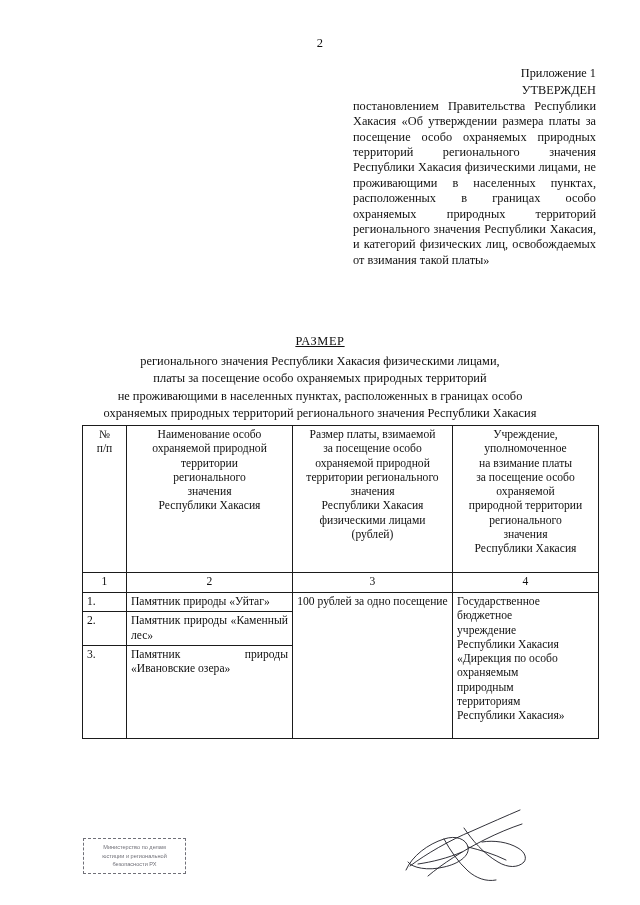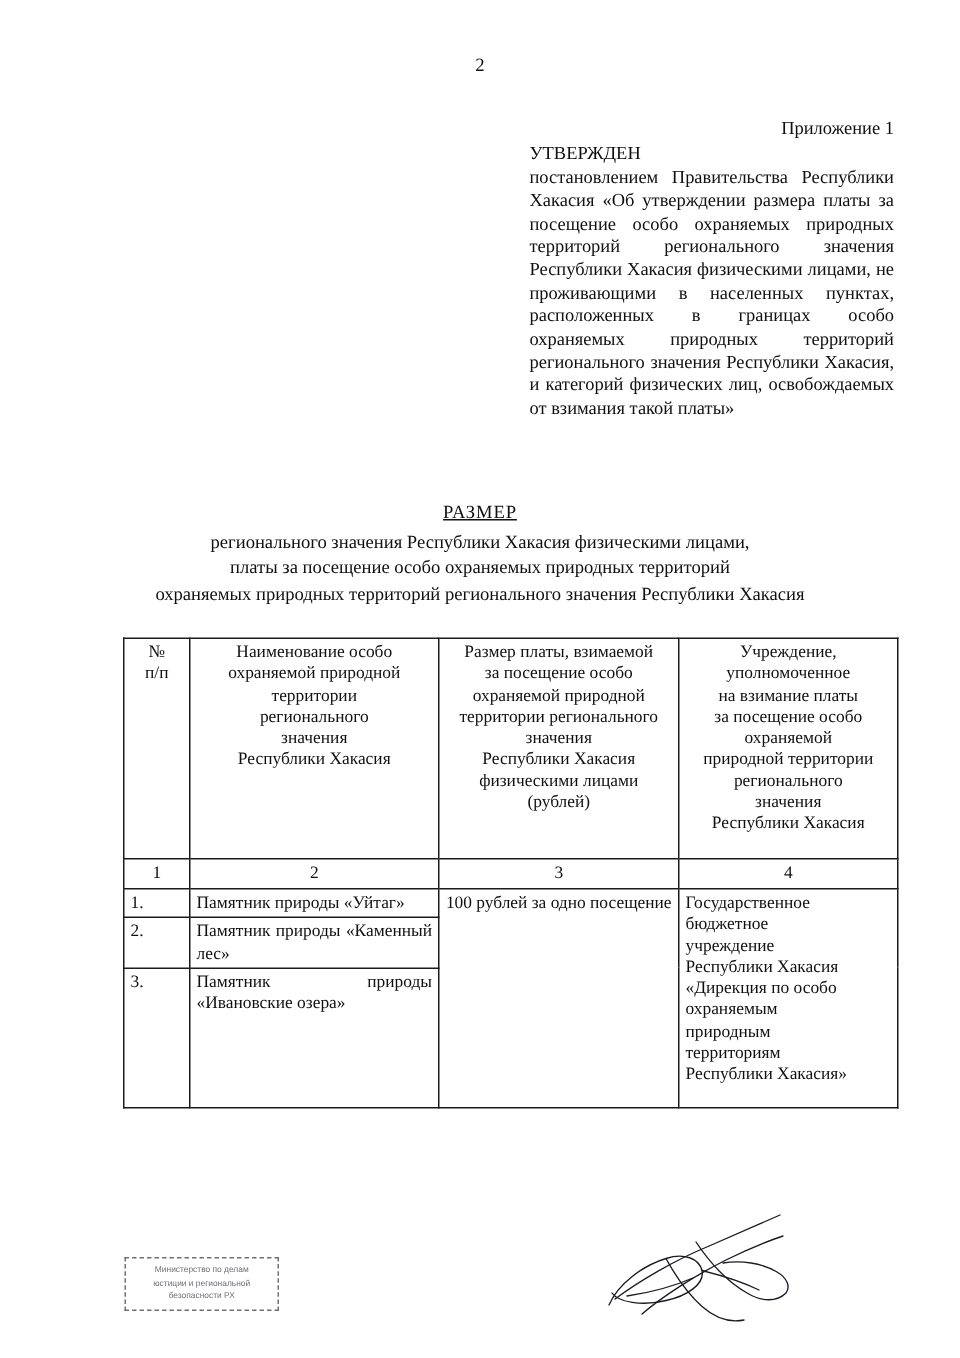--- a/index.html
+++ b/index.html
@@ -31,32 +31,32 @@
     left: 0;
     width: 640px;
     text-align: center;
     font-size: 12.5px;
     letter-spacing: .2px;
   }
 
   
   .approval-block {
     position: absolute;
-    top: 78px;
+    top: 66px;
     left: 353px;
     width: 243px;
     font-size: 12.3px;
     line-height: 15.4px;
   }
   .approval-appendix {
     text-align: right;
     margin-bottom: 2px;
   }
   .approval-word {
-    text-align: left;
+    text-align: right;
   }
   .approval-body {
     text-align: justify;
     text-align-last: left;
     hyphens: none;
   }
 
   
   .title-block {
     position: absolute;
@@ -174,20 +174,21 @@
     <div class="approval-appendix">Приложение 1</div>
     <div class="approval-word">УТВЕРЖДЕН</div>
     <div class="approval-body">постановлением Правительства Республики Хакасия «Об утверждении размера платы за посещение особо охраняемых природных территорий регионального значения Республики Хакасия физическими лицами, не проживающими в населенных пунктах, расположенных в границах особо охраняемых природных территорий регионального значения Республики Хакасия, и категорий физических лиц, освобождаемых от взимания такой платы»</div>
   </div>
 
   <div class="title-block">
     <div class="title-main">РАЗМЕР</div>
     <div>
       <span class="title-sub-line">регионального значения Республики Хакасия физическими лицами,</span>
       <span class="title-sub-line">платы за посещение особо охраняемых природных территорий</span>
+      <span class="title-sub-line">не проживающими в населенных пунктах, расположенных в границах особо</span>
       <span class="title-sub-line">охраняемых природных территорий регионального значения Республики Хакасия</span>
     </div>
   </div>
 
   <table class="fee-table">
     <colgroup>
       <col class="col-num">
       <col class="col-name">
       <col class="col-fee">
       <col class="col-org">

